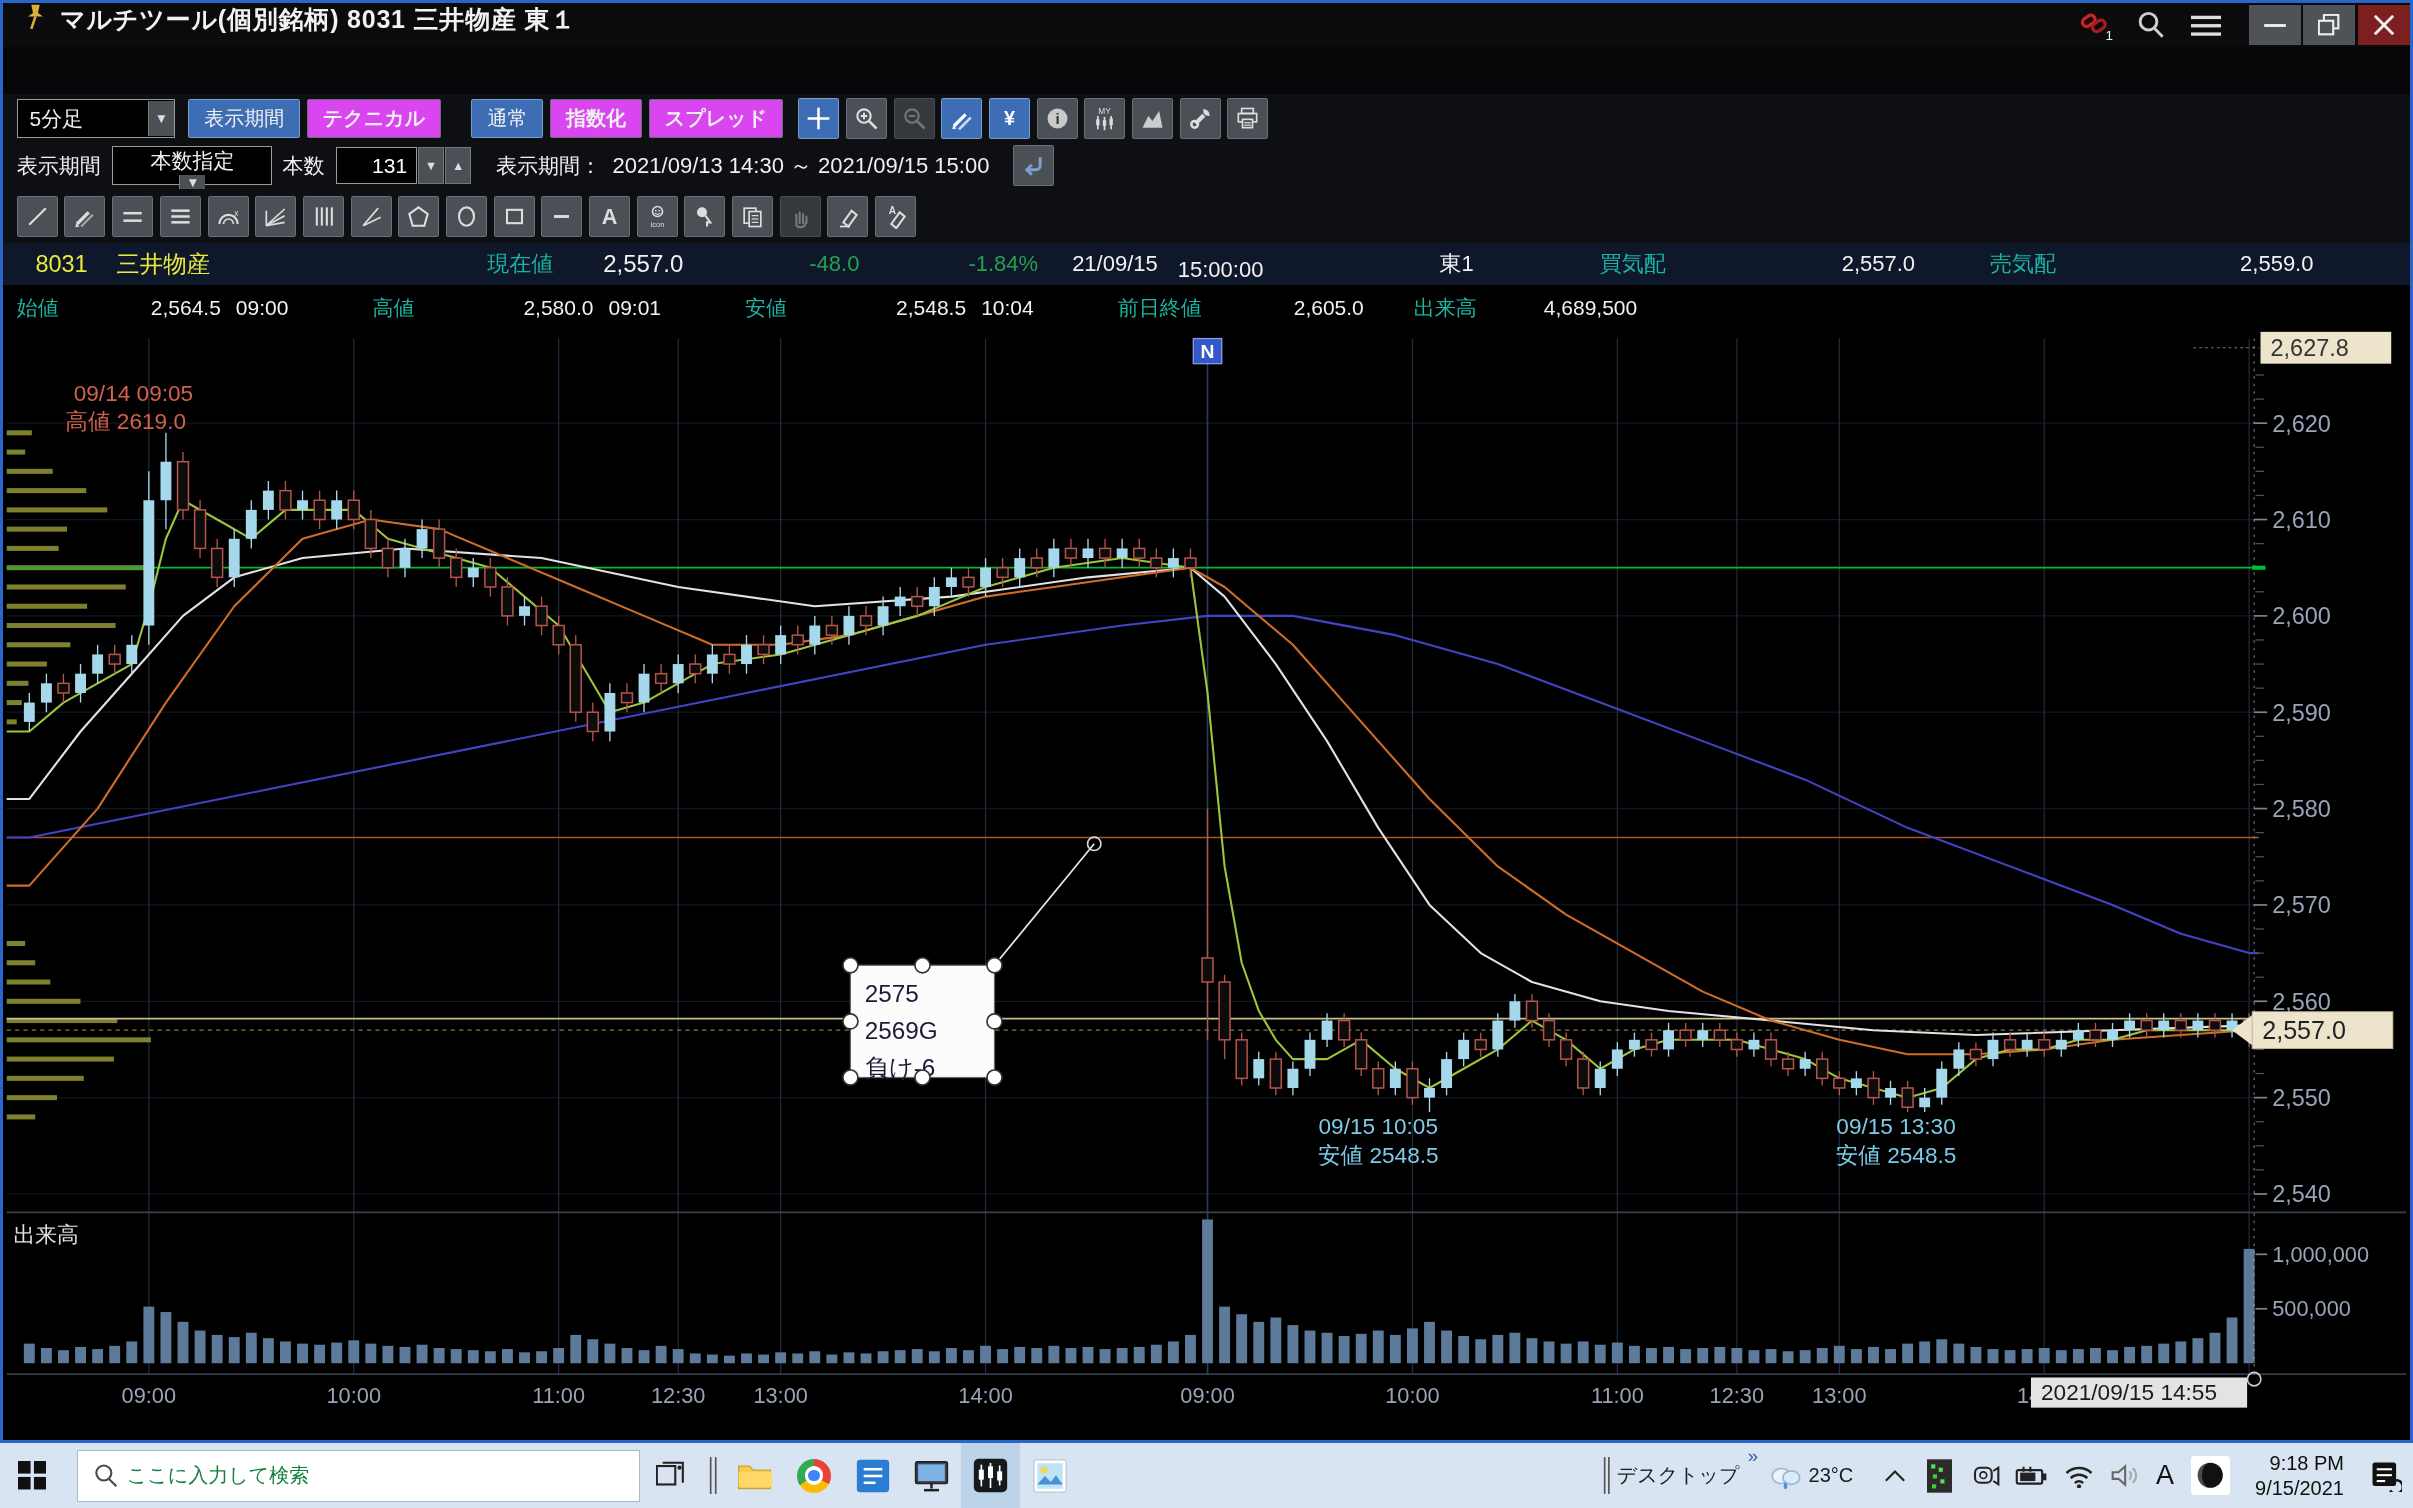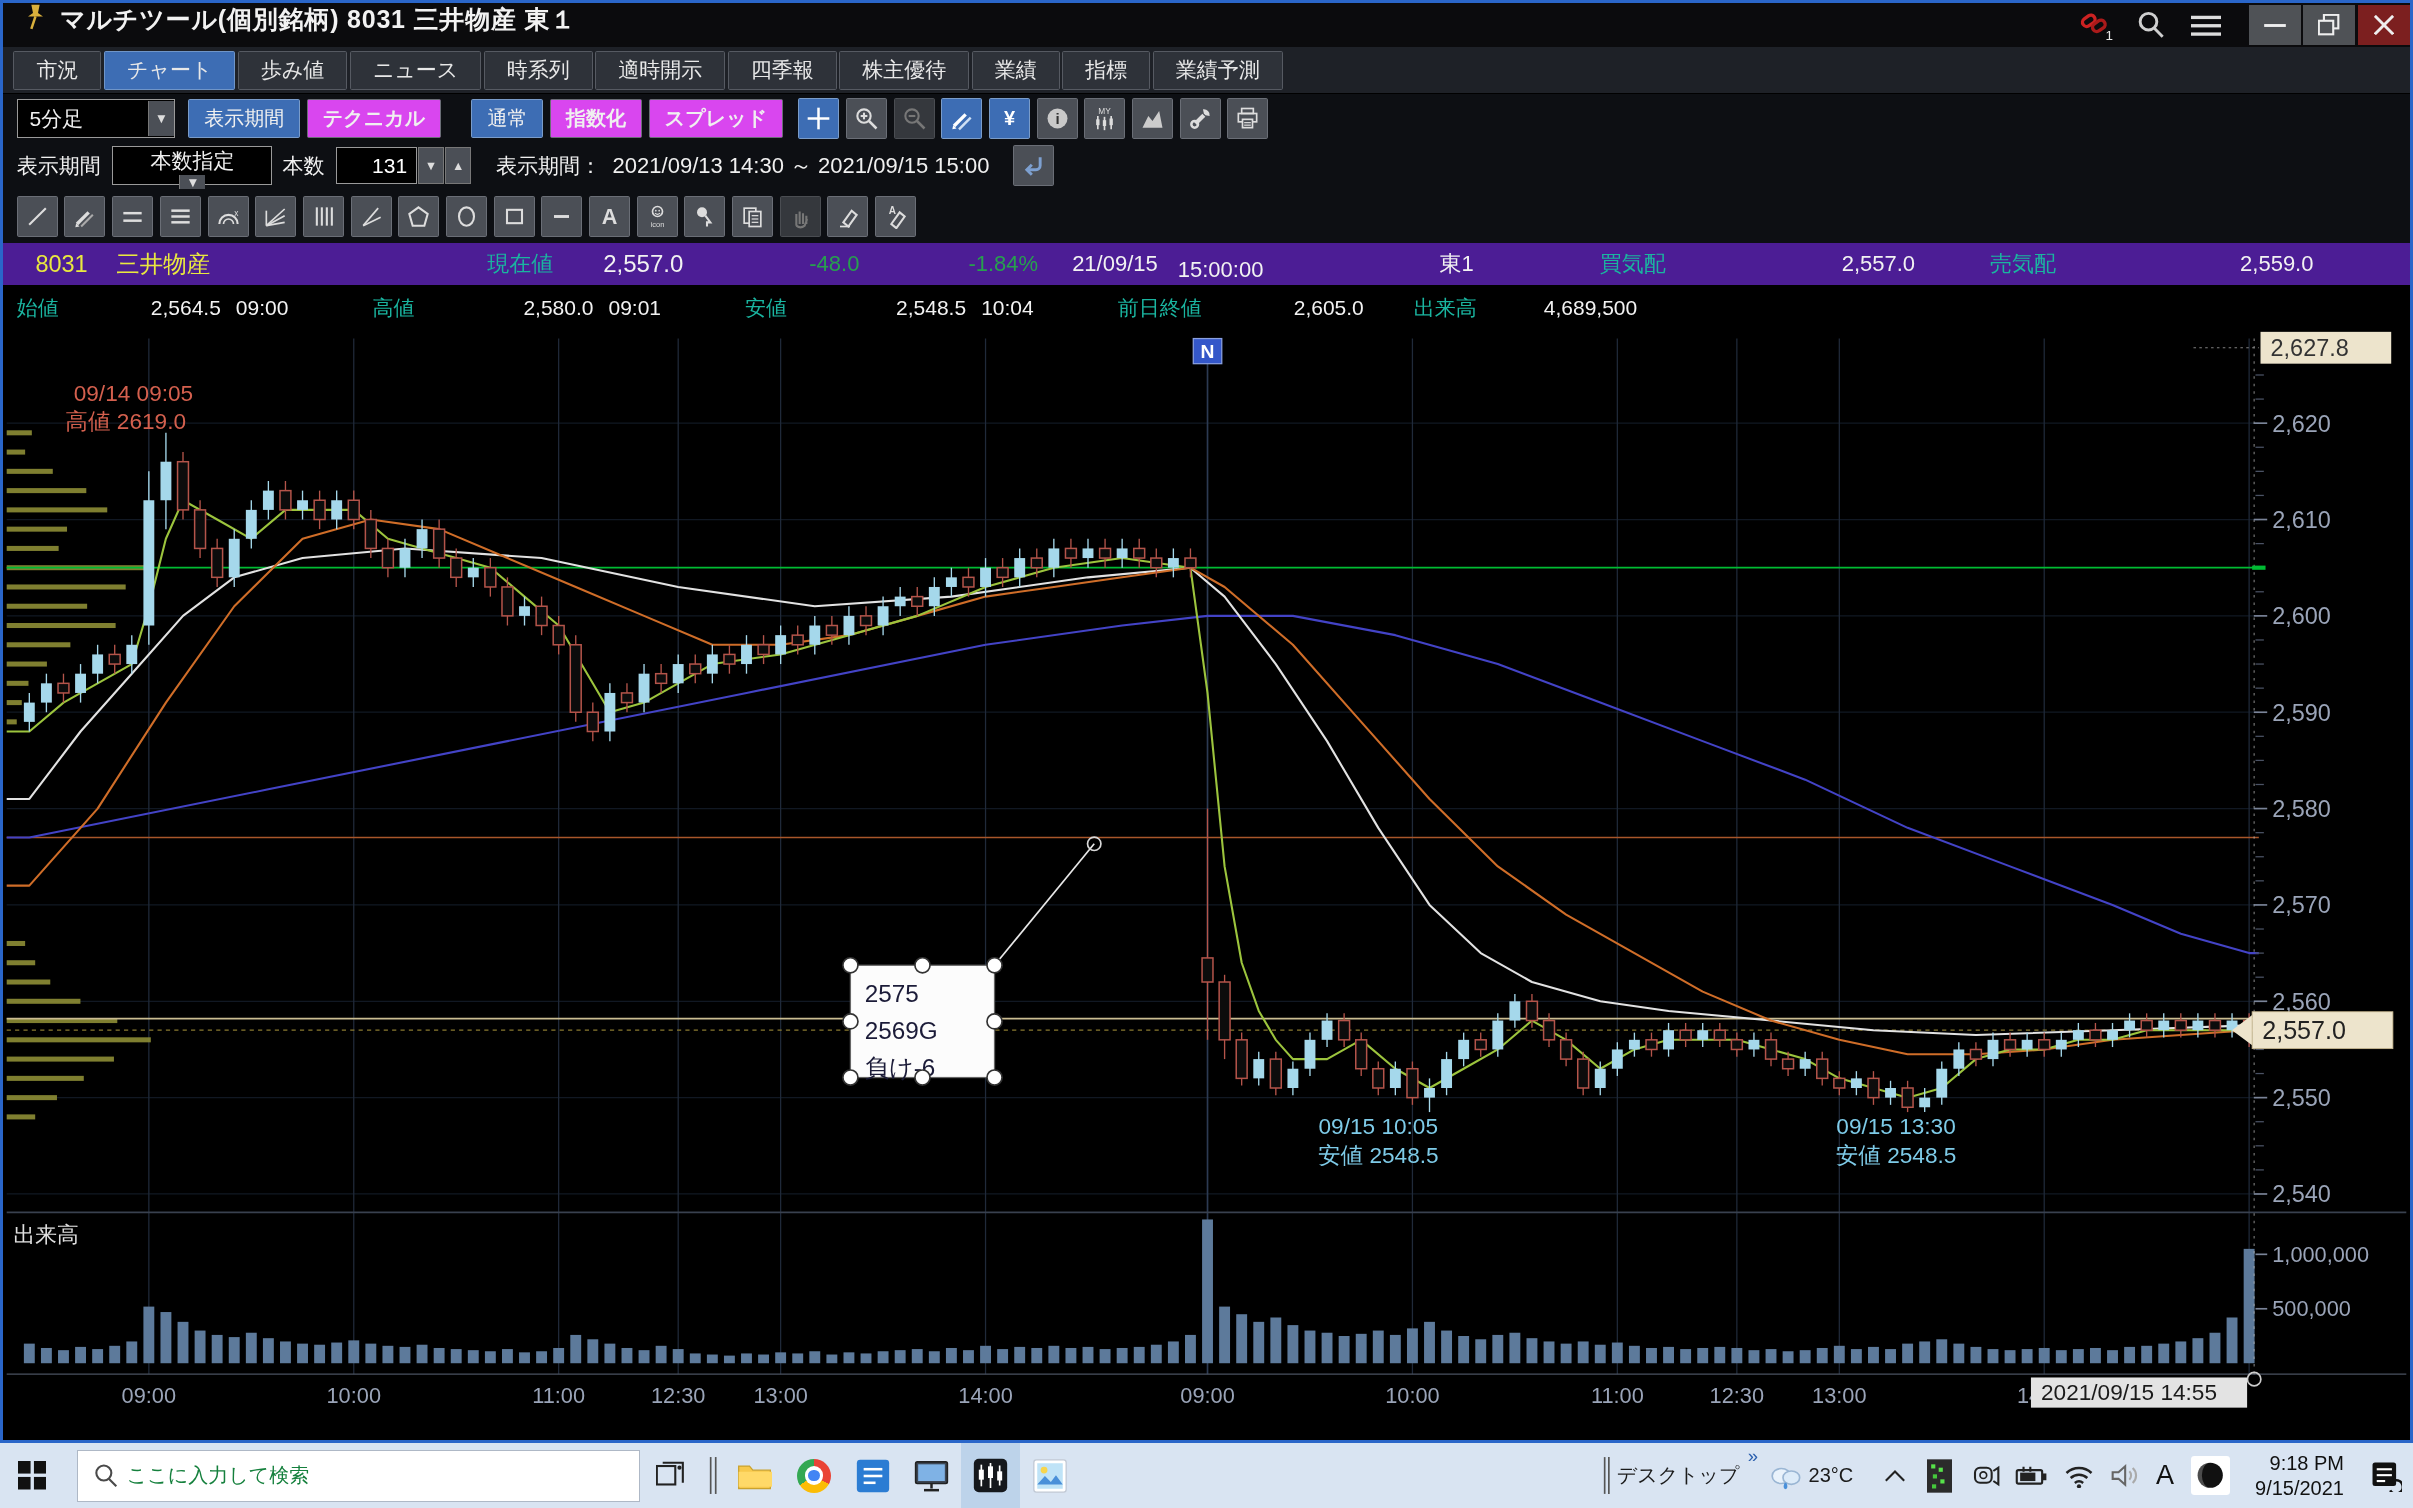--- a/index.html
+++ b/index.html
@@ -30,21 +30,21 @@
   .tbtn.gray{background:#d946ef;font-weight:bold;}
   .ibtn{width:39px;height:39px;display:flex;align-items:center;justify-content:center;border:0.8px solid #6a6e76;border-radius:1.7px;margin-right:6.7px;}
   .ibtn.blue{background:#3d6db4;border-color:#7a9cc9;}
   .ibtn.gray{background:#4b4f56;}
   .ibtn.disabled{background:#35383d;border-color:#4a4d52;}
   .ibtn svg{display:block;}
   .t2label{color:#f0f0f0;font-size:21px;margin-right:11.7px;}
   .numbox{width:70px;height:35px;background:#000;border:0.8px solid #9a9a9a;color:#fff;font-size:21px;display:flex;align-items:center;justify-content:flex-end;padding-right:8.4px;}
   .spin{width:23.5px;height:35px;background:#4b4f56;border:0.8px solid #777;display:flex;align-items:center;justify-content:center;color:#ddd;font-size:12.6px;margin-left:1.7px;}
   
-  #inforow1{position:absolute;left:3.4px;top:243px;right:3.4px;height:42px;background:#4c1d95;display:flex;align-items:center;font-size:22px;}
+  #inforow1{position:absolute;left:3.4px;top:243px;right:3.4px;height:42px;background:#0f172a;display:flex;align-items:center;font-size:22px;}
   #inforow2{position:absolute;left:3.4px;top:285px;right:3.4px;height:45px;background:#000;display:flex;align-items:center;font-size:21px;}
   .yel{color:#e9e93f;}
   .teal{color:#1ab5a0;}
   .wht{color:#f2f2f2;}
   .grn{color:#27a04e;}
   
   #chartwrap{position:absolute;left:0;top:330px;width:2413px;height:1113px;background:#000;}
   
   #taskbar{position:absolute;left:0;top:1443px;width:2413px;height:65px;background:#d9e4f2;display:flex;align-items:center;}
   #searchbox{width:561px;height:50px;background:#fff;border:0.8px solid #aeb8c6;display:flex;align-items:center;margin-left:13.4px;}
@@ -107,33 +107,20 @@
       </div>
       <div class="winbtn close">
         <svg width="20" height="20" viewBox="0 0 24 24">
             <line x1="1" y1="1" x2="23" y2="23" stroke="#eee" stroke-width="3.5"></line>
             <line x1="23" y1="1" x2="1" y2="23" stroke="#eee" stroke-width="3.5"></line>
           </svg>
       </div>
     </div>
   </div>
 
-  <div id="tabbar">
-      <div class="tab">市況</div>
-      <div class="tab active">チャート</div>
-      <div class="tab">歩み値</div>
-      <div class="tab">ニュース</div>
-      <div class="tab">時系列</div>
-      <div class="tab">適時開示</div>
-      <div class="tab">四季報</div>
-      <div class="tab">株主優待</div>
-      <div class="tab">業績</div>
-      <div class="tab">指標</div>
-      <div class="tab">業績予測</div>
-    </div>
 
   <div id="toolbar1">
     <div class="dd" style="width:156px;margin-left:13.4px;margin-right:13.4px;">
       <span class="dd-label">5分足</span>
       <span class="dd-arrow">▼</span>
     </div>
     <span id="tb1-buttons" style="display:flex;">
         <div class="tbtn blue">表示期間</div>
         <div class="tbtn gray">テクニカル</div>
       </span>

